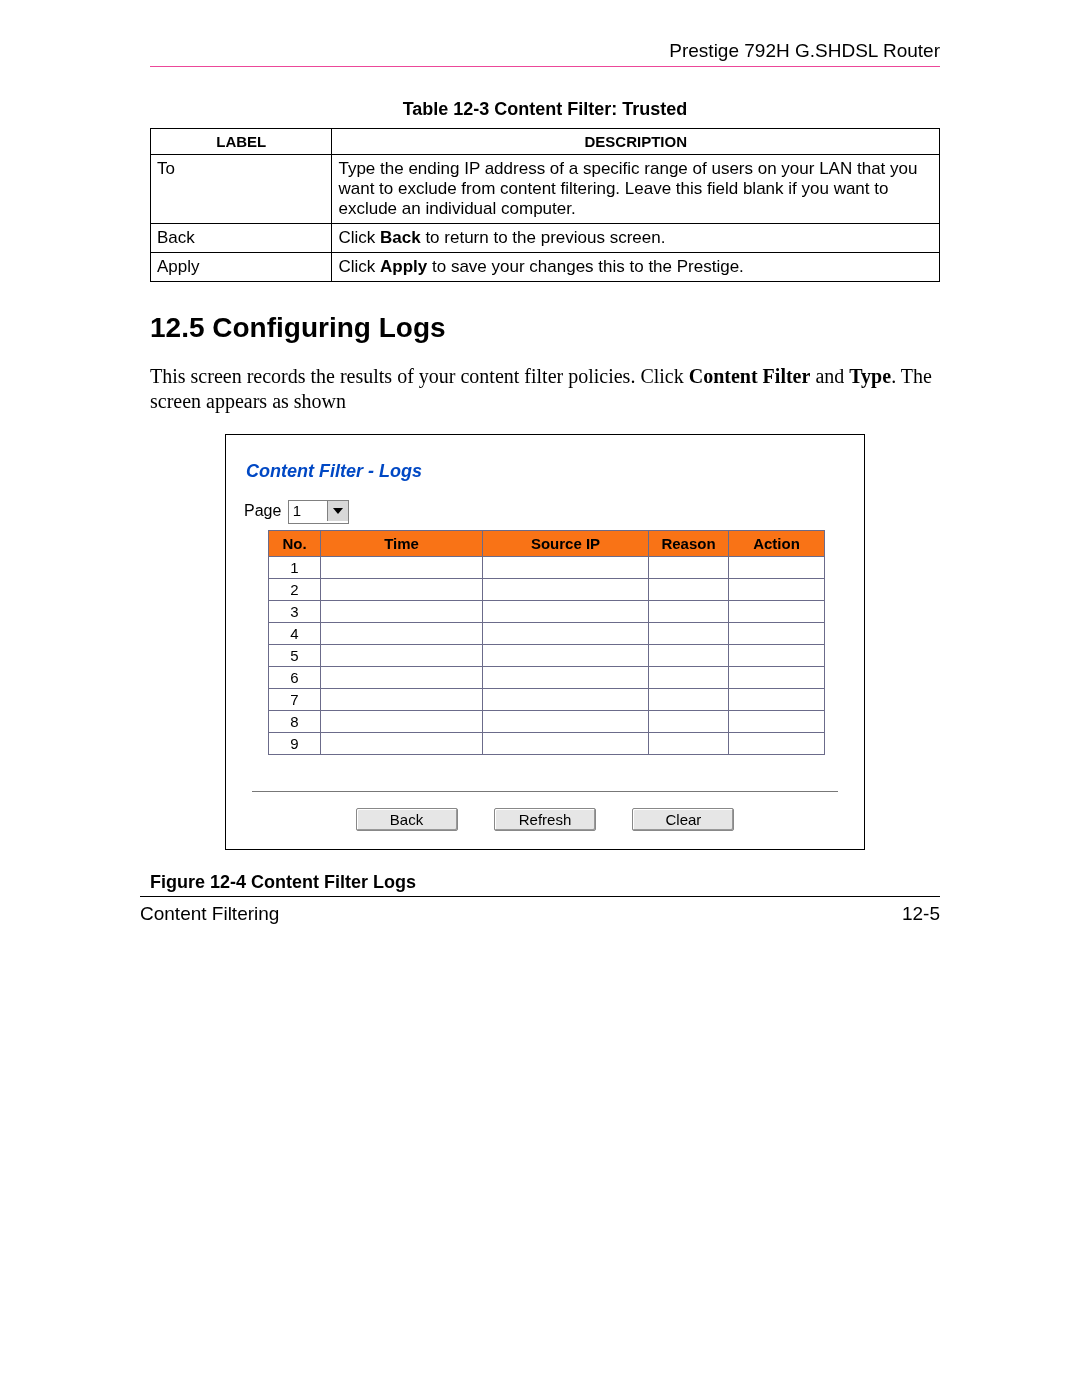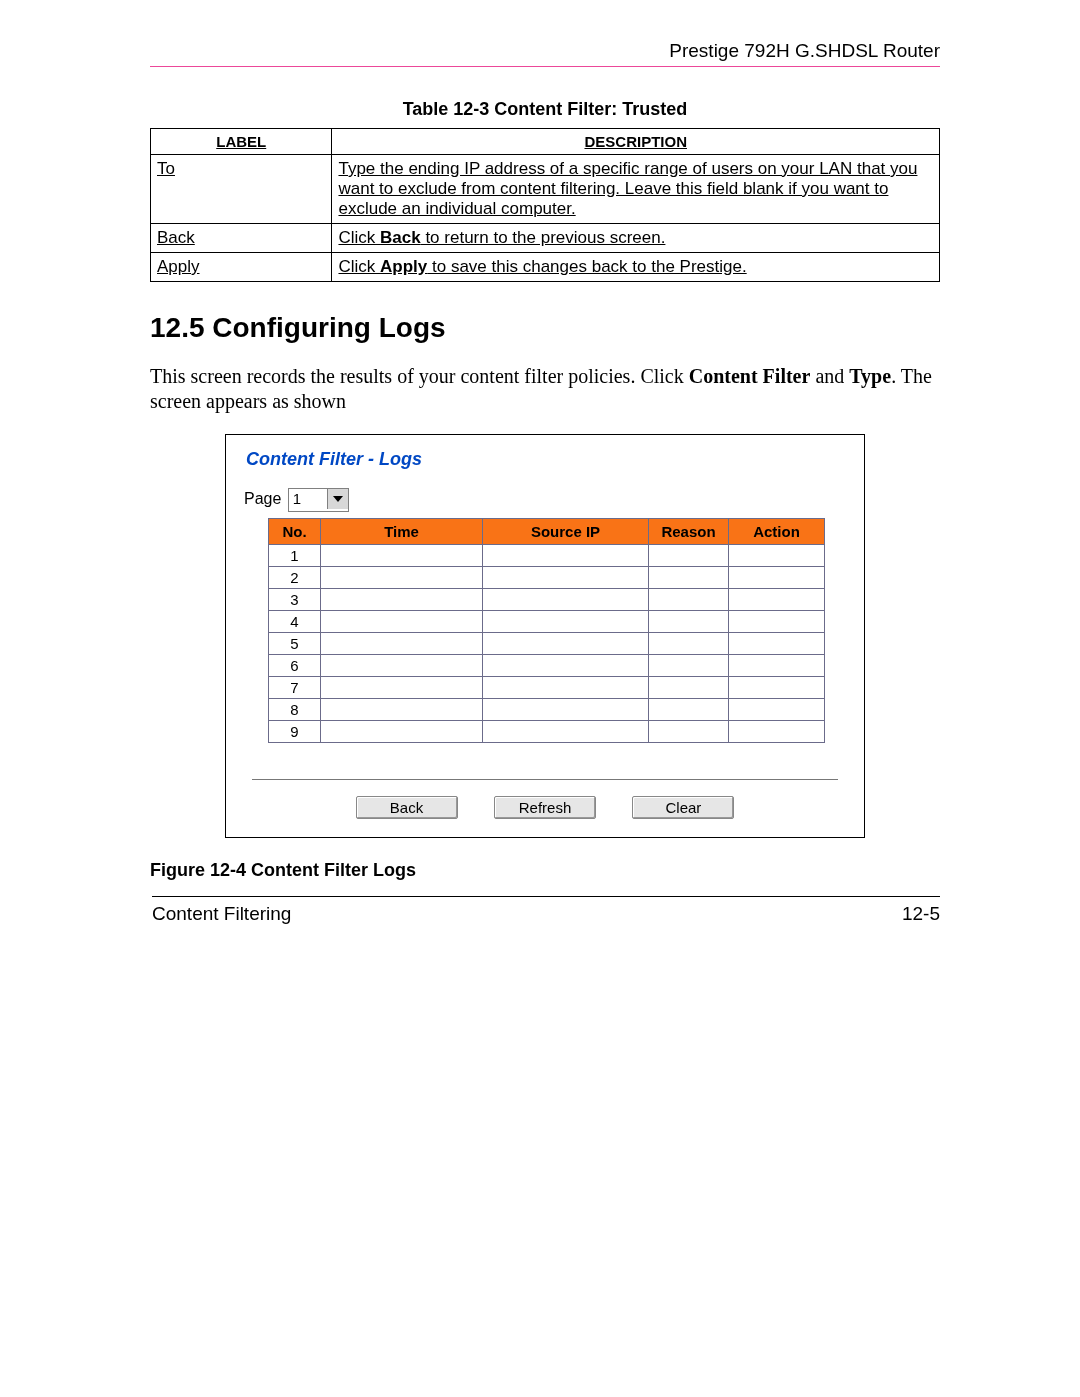--- a/index.html
+++ b/index.html
@@ -31,21 +31,20 @@
   table.trusted {
     width: 100%;
     border-collapse: collapse;
     font-size: 17px;
   }
   table.trusted th, table.trusted td {
     border: 1px solid #000;
     padding: 4px 6px;
     text-align: left;
     vertical-align: top;
-    text-decoration: underline;
   }
   table.trusted th {
     font-weight: bold;
     text-align: center;
     font-size: 15px;
   }
   .col-label { width: 23%; }
   h2.section {
     font-size: 28px;
     font-weight: bold;
@@ -54,21 +53,21 @@
   .body-text {
     font-family: "Times New Roman", Times, serif;
     font-size: 20px;
     line-height: 1.25;
   }
   .fig-box {
     margin: 8px auto 0 auto;
     width: 640px;
     border: 1px solid #000;
     background: #fff;
-    padding: 12px 16px 18px 16px;
+    padding: 24px 16px 18px 16px;
     box-sizing: border-box;
   }
   .fig-title {
     color: #0048c4;
     font-style: italic;
     font-weight: bold;
     font-size: 18px;
     margin: 2px 0 18px 4px;
   }
   .page-row {
@@ -152,21 +151,21 @@
     text-align: center;
   }
   .fig-caption {
     text-align: left;
     font-weight: bold;
     font-size: 18px;
     margin: 22px 0 0 0;
   }
   .footer-line {
     position: absolute;
-    left: 152px; right: 140px;
+    left: 140px; right: 140px;
     bottom: 472px;
     border-top: 1px solid #000;
     padding-top: 6px;
     font-size: 19px;
   }
   .footer-line .fr { float: right; }
 </style>
 </head>
 <body>
 
@@ -191,21 +190,21 @@
       </tr>
       <tr>
         <td>Back</td>
         <td>
           <span>Click </span><b>Back</b><span> to return to the previous screen.</span>
         </td>
       </tr>
       <tr>
         <td>Apply</td>
         <td>
-          <span>Click </span><b>Apply</b><span> to save this changes back to the Prestige.</span>
+          <span>Click </span><b>Apply</b><span> to save your changes this to the Prestige.</span>
         </td>
       </tr>
     </tbody>
   </table>
 
   <h2 class="section">12.5  Configuring Logs</h2>
   <p class="body-text">
     <span>This screen records the results of your content filter policies. Click </span><b>Content Filter</b><span> and </span><b>Type</b><span>. The screen appears as shown</span>
   </p>
 

